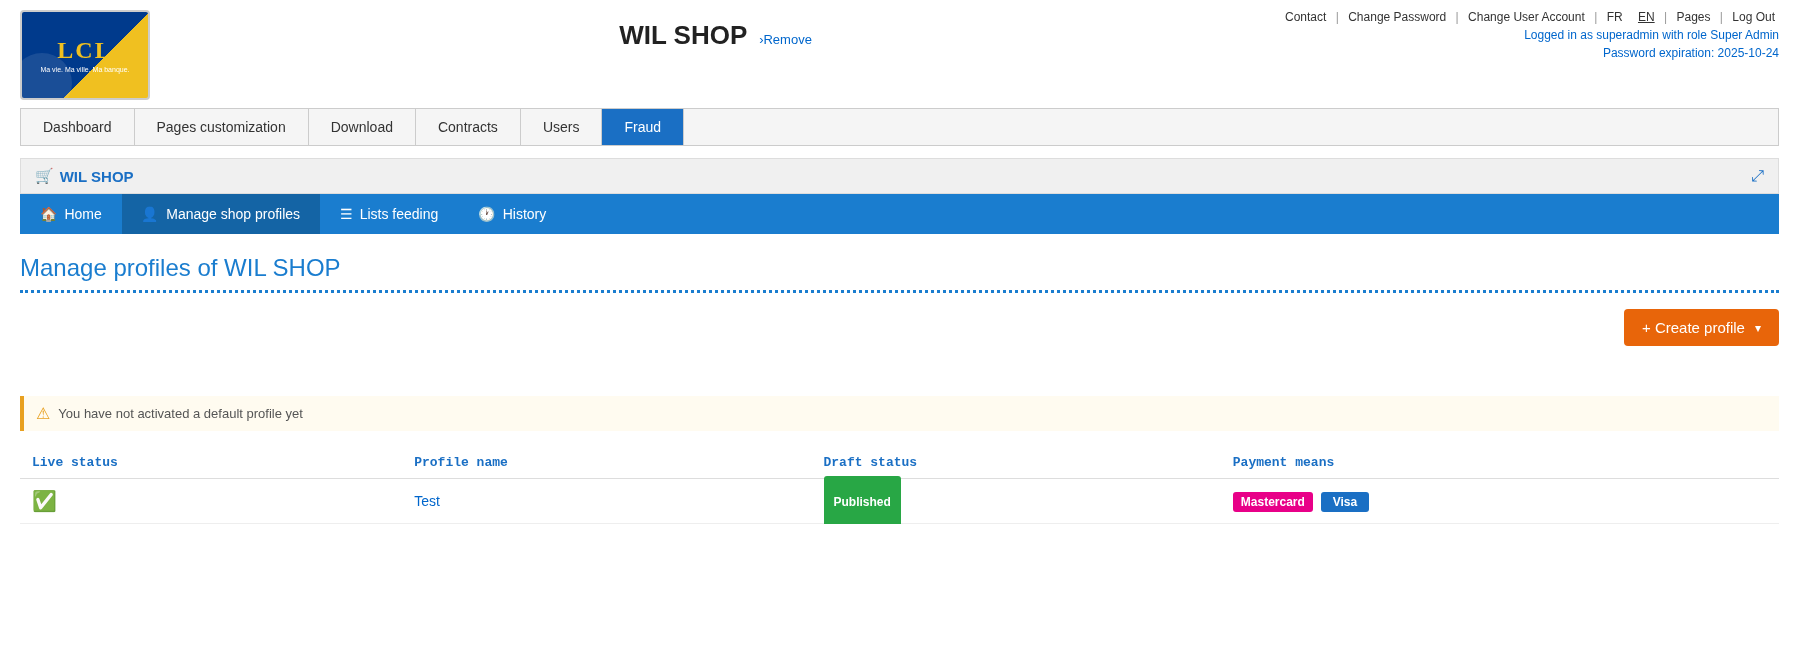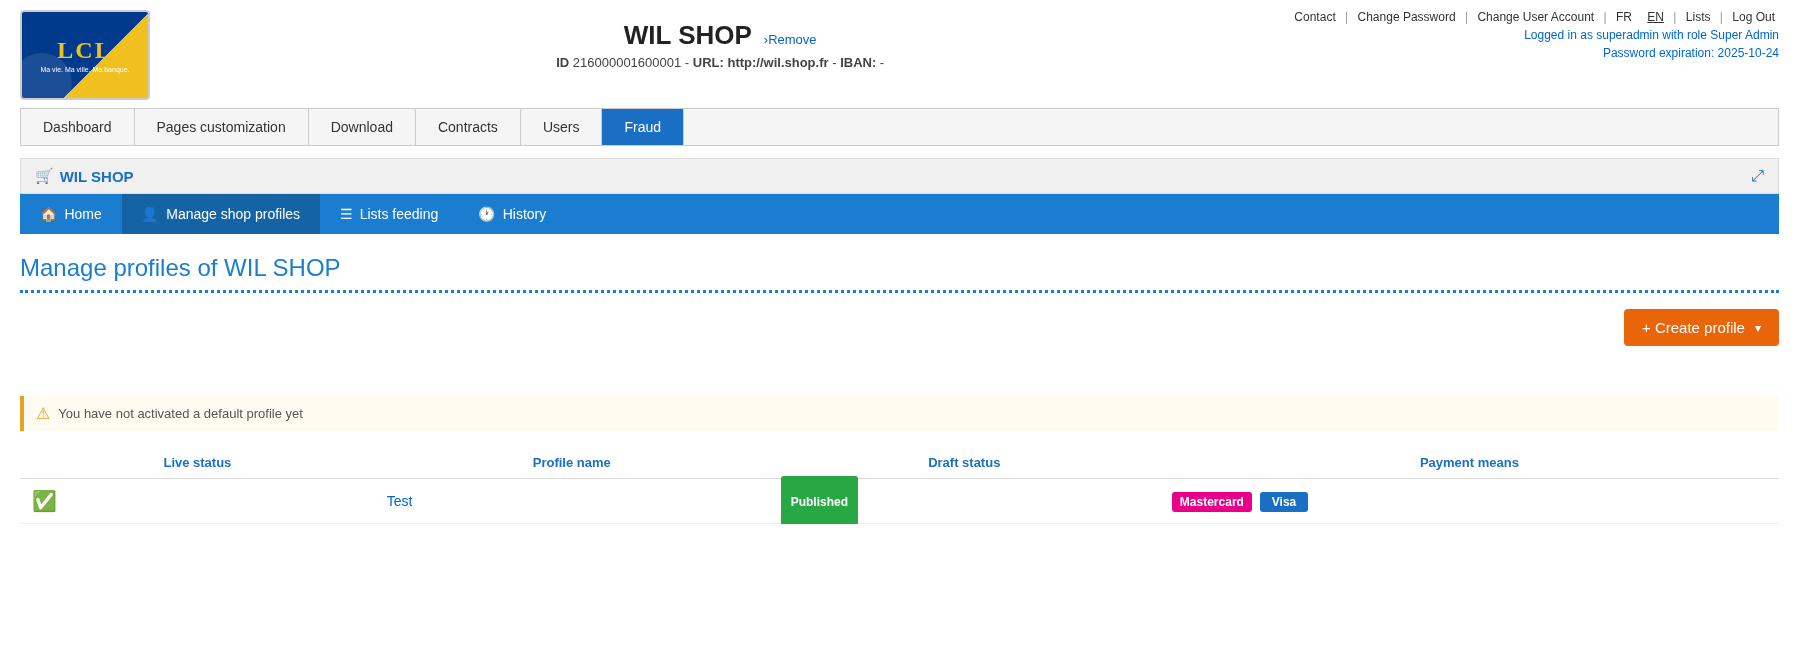--- a/index.html
+++ b/index.html
@@ -204,26 +204,27 @@
     }
     .warn-icon { color: #e8a020; font-size: 16px; }
 
     
     .profiles-table {
       width: 100%;
       border-collapse: collapse;
       margin-top: 4px;
     }
     .profiles-table th {
-      text-align: center;
+      text-align: left;
       padding: 8px 12px;
       color: #1a6fc4;
       font-size: 13px;
       font-weight: bold;
       border-bottom: 1px solid #ddd;
+      font-family: Liberation Mono, monospace;
     }
     .profiles-table td {
       padding: 10px 12px;
       font-size: 14px;
       border-bottom: 1px solid #eee;
     }
 
     .badge-published {
       background: #28a745;
       color: #fff;
@@ -270,40 +271,35 @@
       <div class="logo-circle"></div>
       <div class="logo-subtitle">Ma vie. Ma ville. Ma banque.</div>
     </div>
   </div>
 
   <div class="shop-title-area" style="flex:1; padding: 0 20px;">
     <div style="margin-top: 10px;">
       <span class="shop-name-big">WIL SHOP</span>
       <a class="remove-link" href="#">›Remove</a>
     </div>
-    <div class="shop-meta">
-      <strong>ID</strong> <span>216000001600001</span>
-      - <strong>URL:</strong> <strong>http://wil.shop.fr</strong>
-      - <strong>IBAN:</strong> <span>-</span>
-    </div>
   </div>
 
   <div class="top-right">
     <div class="nav-links">
       <a href="#">Contact</a>
       <span>|</span>
       <a href="#">Change Password</a>
       <span>|</span>
       <a href="#">Change User Account</a>
       <span>|</span>
       <a href="#">FR</a>
       <span> </span>
       <a href="#" style="text-decoration:underline;">EN</a>
       <span>|</span>
-      <a href="#">Lists</a>
+      <a href="#">Pages</a>
       <span>|</span>
       <a href="#">Log Out</a>
     </div>
     <div class="logged-info">Logged in as superadmin with role Super Admin</div>
     <div class="logged-info">Password expiration: 2025-10-24</div>
   </div>
 </div>
 
 <div class="nav-tabs-bar">
   <a class="nav-tab" href="#">Dashboard</a>

